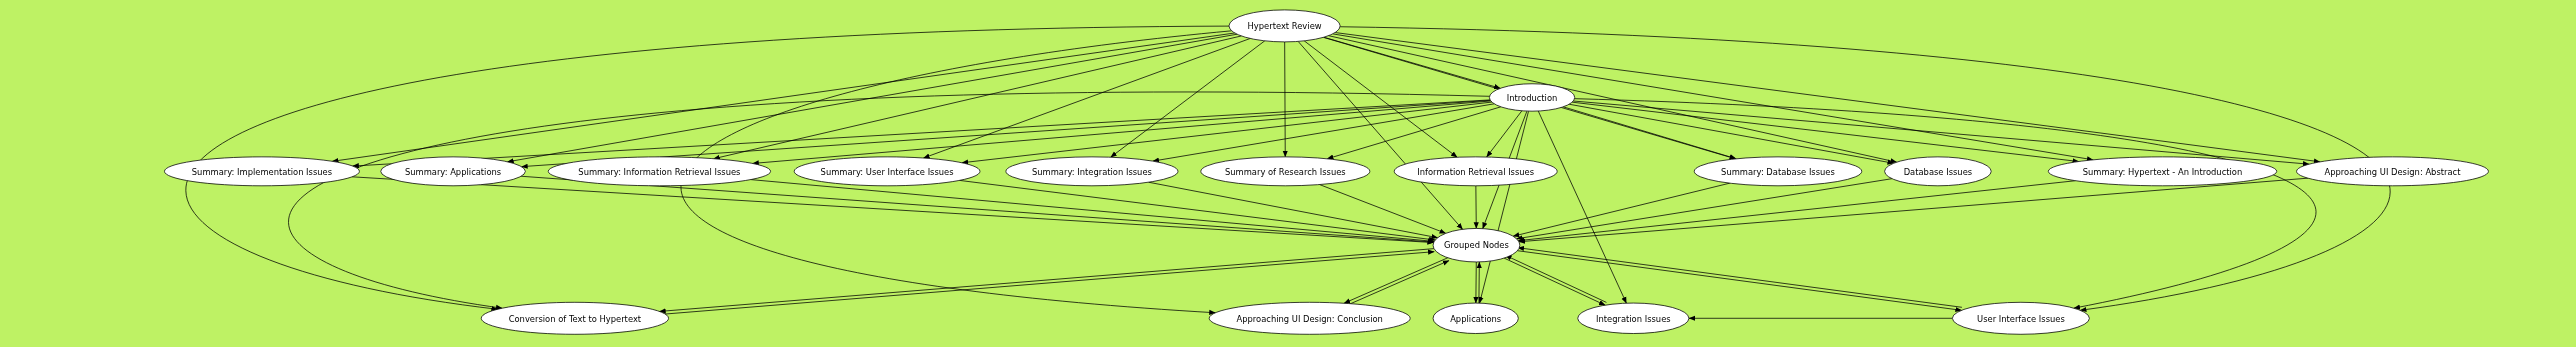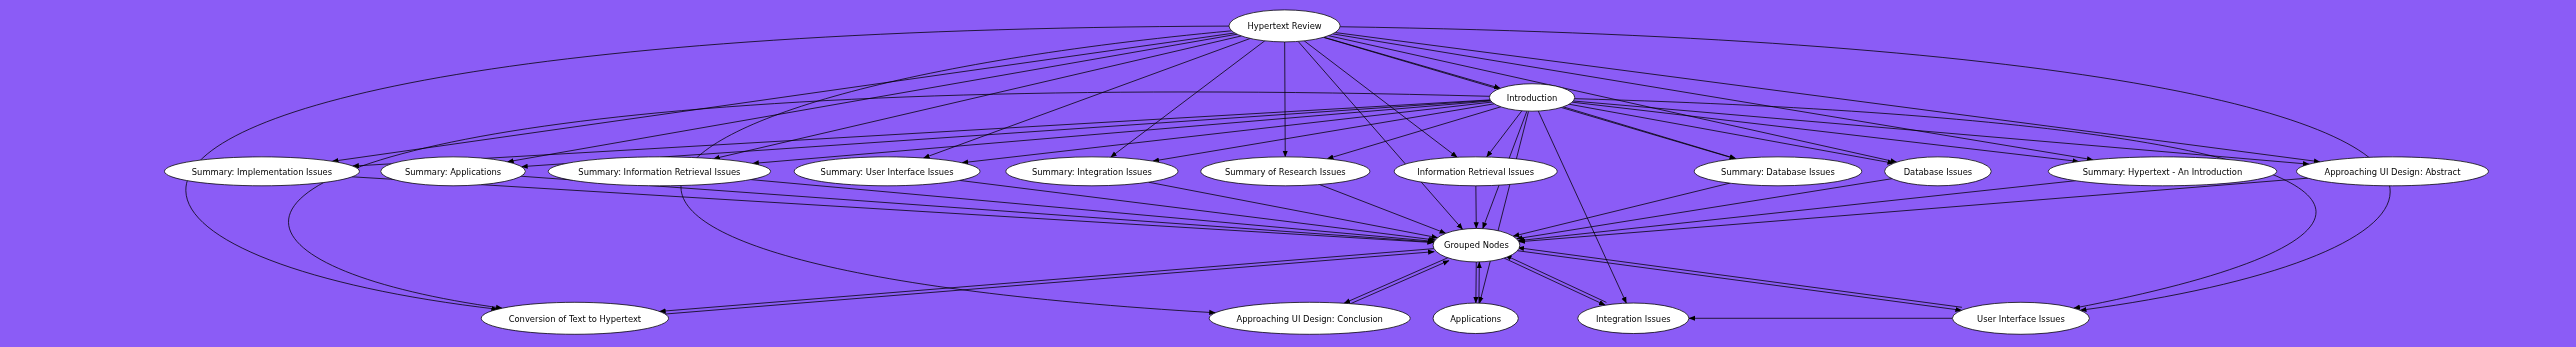--- a/index.html
+++ b/index.html
@@ -4,21 +4,21 @@
 <style>
   html, body {
     margin: 0;
     padding: 0;
     background: #ffffff;
   }
   #stage {
     position: relative;
     width: 2576px;
     height: 348px;
-    background: #8b5cf6;
+    background: #bef264;
     overflow: hidden;
     font-family: "DejaVu Sans", sans-serif;
   }
   svg { display: block; }
   .edge path {
     fill: none;
     stroke: #000000;
     stroke-width: 1;
   }
   .node ellipse {

